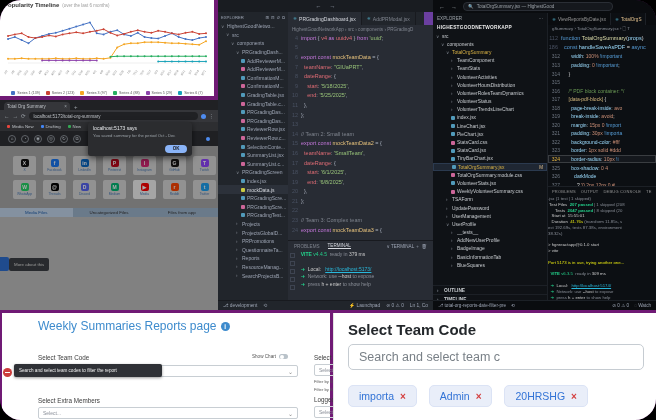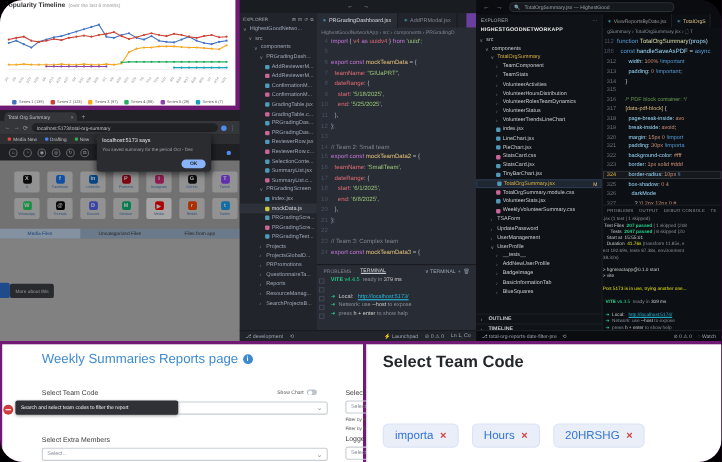--- a/index.html
+++ b/index.html
@@ -940,27 +940,30 @@
       <span>Filter by 'Trophies'</span>
     </div>
     <div id="wkHoursLabel" class="wlabel">Logged Hours Range</div>
     <div id="wkHoursInput">
       <span>Select range...</span>
     </div>
   </section>
 
   <section id="teamcode" class="abs">
     <div id="tcTitle">Select Team Code</div>
+    <div id="tcInput">
+      <span>Search and select team c</span>
+    </div>
     <div id="tcChips">
       <div class="chip">
         <span>importa</span>
         <span class="x">×</span>
       </div>
       <div class="chip">
-        <span>Hours</span>
+        <span>Admin</span>
         <span class="x">×</span>
       </div>
       <div class="chip">
         <span>20HRSHG</span>
         <span class="x">×</span>
       </div>
     </div>
   </section>
 
 </div>

